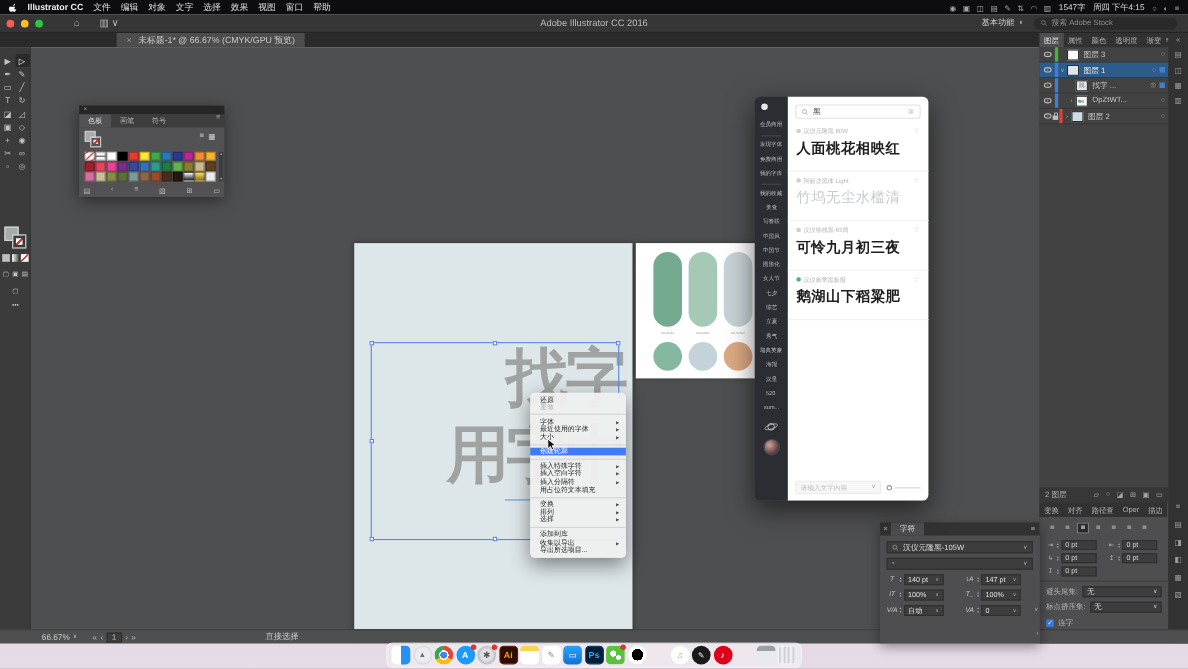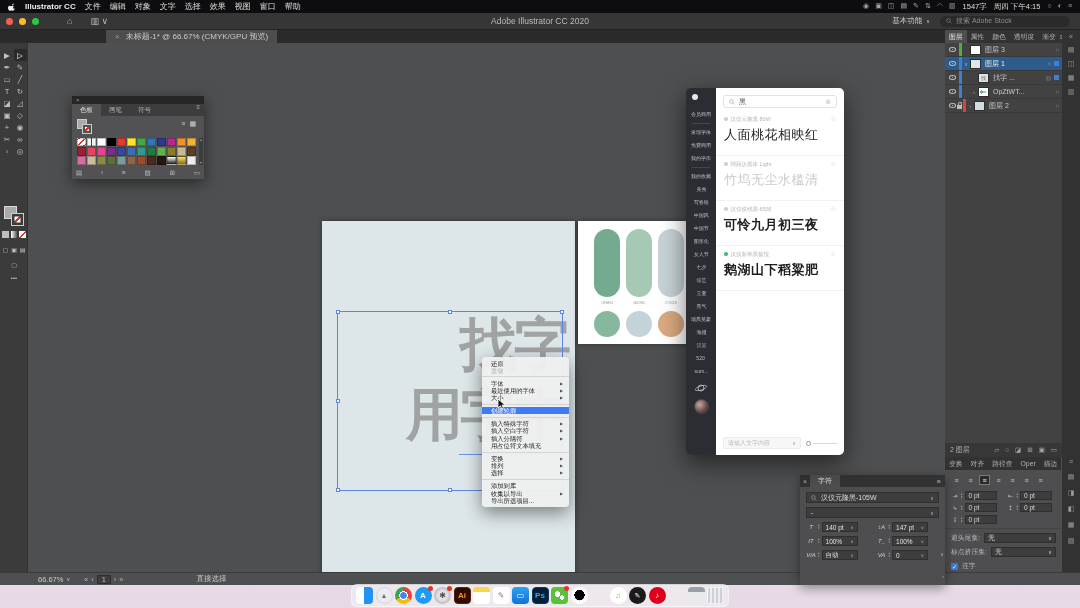--- a/index.html
+++ b/index.html
@@ -5,21 +5,21 @@
 *{margin:0;padding:0;box-sizing:border-box}
 body{background:#888}
 #app{position:relative;width:1080px;height:608px;overflow:hidden;
   font-family:"Liberation Sans","DejaVu Sans",sans-serif;color:#ddd;
   background:linear-gradient(180deg,#c4b4c6,#e6dbe6)}
 
 #menubar{position:absolute;left:0;top:0;width:1080px;height:13px;background:#0d0d0f;
   display:flex;align-items:center;gap:9px;padding:0 8px;font-size:8px;color:#ececec}
 #menubar .appname{font-weight:bold}
 #menubar .menu{opacity:.92}
-#mb-right{margin-left:auto;display:flex;align-items:flex-start;gap:7px;font-size:7.5px;color:#ddd}
+#mb-right{margin-left:auto;display:flex;align-items:flex-end;gap:7px;font-size:7.5px;color:#ddd}
 #mb-right .mi{font-size:7px;opacity:.85}
 .apple{width:8px;height:8px}
 
 #titlebar{position:absolute;left:0;top:13px;width:1080px;height:17px;background:#363637;
   border-bottom:1px solid #242425;display:flex;align-items:center}
 .traffic{width:7px;height:7px;border-radius:50%;margin-left:6px}
 .t-red{background:#f35f57}.t-yel{background:#fdbc2e}.t-grn{background:#2ac840}
 .tb-icon{color:#b9b9b9;font-size:9px;margin-left:28px}
 #tb-title{position:absolute;left:0;right:0;text-align:center;font-size:8.5px;color:#b9bcbd}
 #tb-right{margin-left:auto;display:flex;align-items:center;gap:10px;margin-right:10px}
@@ -108,21 +108,21 @@
 .fp-entry{padding:4px 8px 0;height:45px;border-bottom:1px solid #f1f1f1}
 .fp-lab{display:flex;align-items:center;gap:3px;font-size:5.5px;color:#b4b4b4}
 .fp-dot{width:3.5px;height:3.5px;border-radius:50%}
 .fp-dot[data-dot=green]{background:#45b878}.fp-dot[data-dot=gray]{background:#cfcfcf}
 .fp-star{margin-left:auto;color:#d2d2d2;font-size:6.5px}
 .fp-prev{margin-top:3px;font-size:13px;color:#1e1e1e;letter-spacing:.5px;white-space:nowrap}
 .fp-entry[data-tone=light] .fp-prev{color:#c7cbce}
 .fp-entry[data-weight=w300] .fp-prev{font-weight:300}
 .fp-entry[data-weight=w600] .fp-prev{font-weight:600}
 .fp-entry[data-weight=w700] .fp-prev{font-weight:700}
-.fp-entry[data-weight=w800] .fp-prev{font-weight:400}
+.fp-entry[data-weight=w800] .fp-prev{font-weight:700}
 .fp-entry[data-weight=w900] .fp-prev{font-weight:900;letter-spacing:0}
 #fp-foot{margin-top:auto;display:flex;align-items:center;gap:5px;padding:4px 7px 6px}
 #fp-input{width:82px;height:12px;background:#f7f7f7;border:1px solid #ececec;border-radius:2px;
   font-size:6px;color:#bbb;display:flex;align-items:center;padding:0 4px;justify-content:space-between}
 #fp-slider{display:flex;align-items:center;gap:2px}
 #fp-knob{width:5px;height:5px;border-radius:50%;border:1px solid #9a9a9a;background:#fff}
 #fp-track{width:24px;border-top:1px solid #d8d8d8}
 
 #rightcol{position:absolute;left:945px;top:30px;width:117px;height:555px;background:#3a3a3b}
 .ptabs{height:13px;background:#323233;display:flex;font-size:6.8px;color:#b2b2b2;align-items:stretch}
@@ -197,21 +197,21 @@
 
 #rightstrip{position:absolute;left:1062px;top:30px;width:18px;height:555px;background:#323233;
   display:flex;flex-direction:column;align-items:center;padding-top:3px;gap:6px;font-size:7px;color:#9c9c9c}
 #rs-bottom{margin-top:auto;display:flex;flex-direction:column;gap:8px;align-items:center;padding-bottom:40px}
 
 #statusbar{position:absolute;left:0;top:572px;width:1080px;height:13px;background:#4e4f50;
   border-top:1px solid #3c3c3d;display:flex;align-items:center;font-size:7.5px;color:#c9c9c9}
 #sb-zoom{margin-left:38px;display:flex;gap:3px;align-items:center}
 #sb-nav{margin-left:14px;display:flex;gap:3px;align-items:center;color:#b5b5b5}
 #sb-abfield{width:14px;height:9px;background:#3d3d3e;border:1px solid #2f2f30;display:flex;align-items:center;justify-content:center}
-#sb-tool{margin-left:73px}
+#sb-tool{margin-left:118px}
 
 #dock{position:absolute;left:50%;transform:translateX(-50%);bottom:1px;height:23px;z-index:40;
   background:rgba(244,240,244,.6);border:1px solid rgba(255,255,255,.45);border-radius:6px;
   display:flex;align-items:center;gap:2.5px;padding:0 4px}
 .dicon{width:17px;height:17px;border-radius:4px;position:relative;display:flex;align-items:center;
   justify-content:center;font-size:8px;font-weight:bold;color:#fff;flex:none}
 .dicon[data-badge]::after{content:"";position:absolute;right:-1px;top:-1px;width:5px;height:5px;border-radius:50%;background:#e63327}
 .dicon[data-app=finder]{background:linear-gradient(90deg,#fff 0 48%,#2492f5 48%)}
 .dicon[data-app=launchpad]{background:radial-gradient(circle,#ececf0 55%,#9fa4ad);border-radius:50%;color:#6a6f78;font-size:7px}
 .dicon[data-app=chrome]{border-radius:50%;background:radial-gradient(circle,#4285f4 0 26%,#fff 27% 36%,transparent 37%),conic-gradient(#ea4335 0 120deg,#fbbc05 0 240deg,#34a853 0 360deg)}
@@ -272,21 +272,21 @@
       </span>
     </span>
   </div>
 
   <div id="titlebar">
     <span class="traffic t-red"></span>
     <span class="traffic t-yel"></span>
     <span class="traffic t-grn"></span>
     <span class="tb-icon">⌂</span>
     <span class="tb-icon" style="margin-left:18px">▥ ∨</span>
-    <span id="tb-title">Adobe Illustrator CC 2020</span>
+    <span id="tb-title">Adobe Illustrator CC 2016</span>
     <span id="tb-right">
       <span id="workspace-btn">
         <span>基本功能</span>
           <span style="font-size:5px">∨</span>
       </span>
       <span id="stock-search">
         <svg width="6" height="6" viewBox="0 0 10 10">
             <circle cx="4" cy="4" r="3" fill="none" stroke="#8d8d8d"></circle>
             <line x1="6.2" y1="6.2" x2="9" y2="9" stroke="#8d8d8d"></line>
           </svg>

